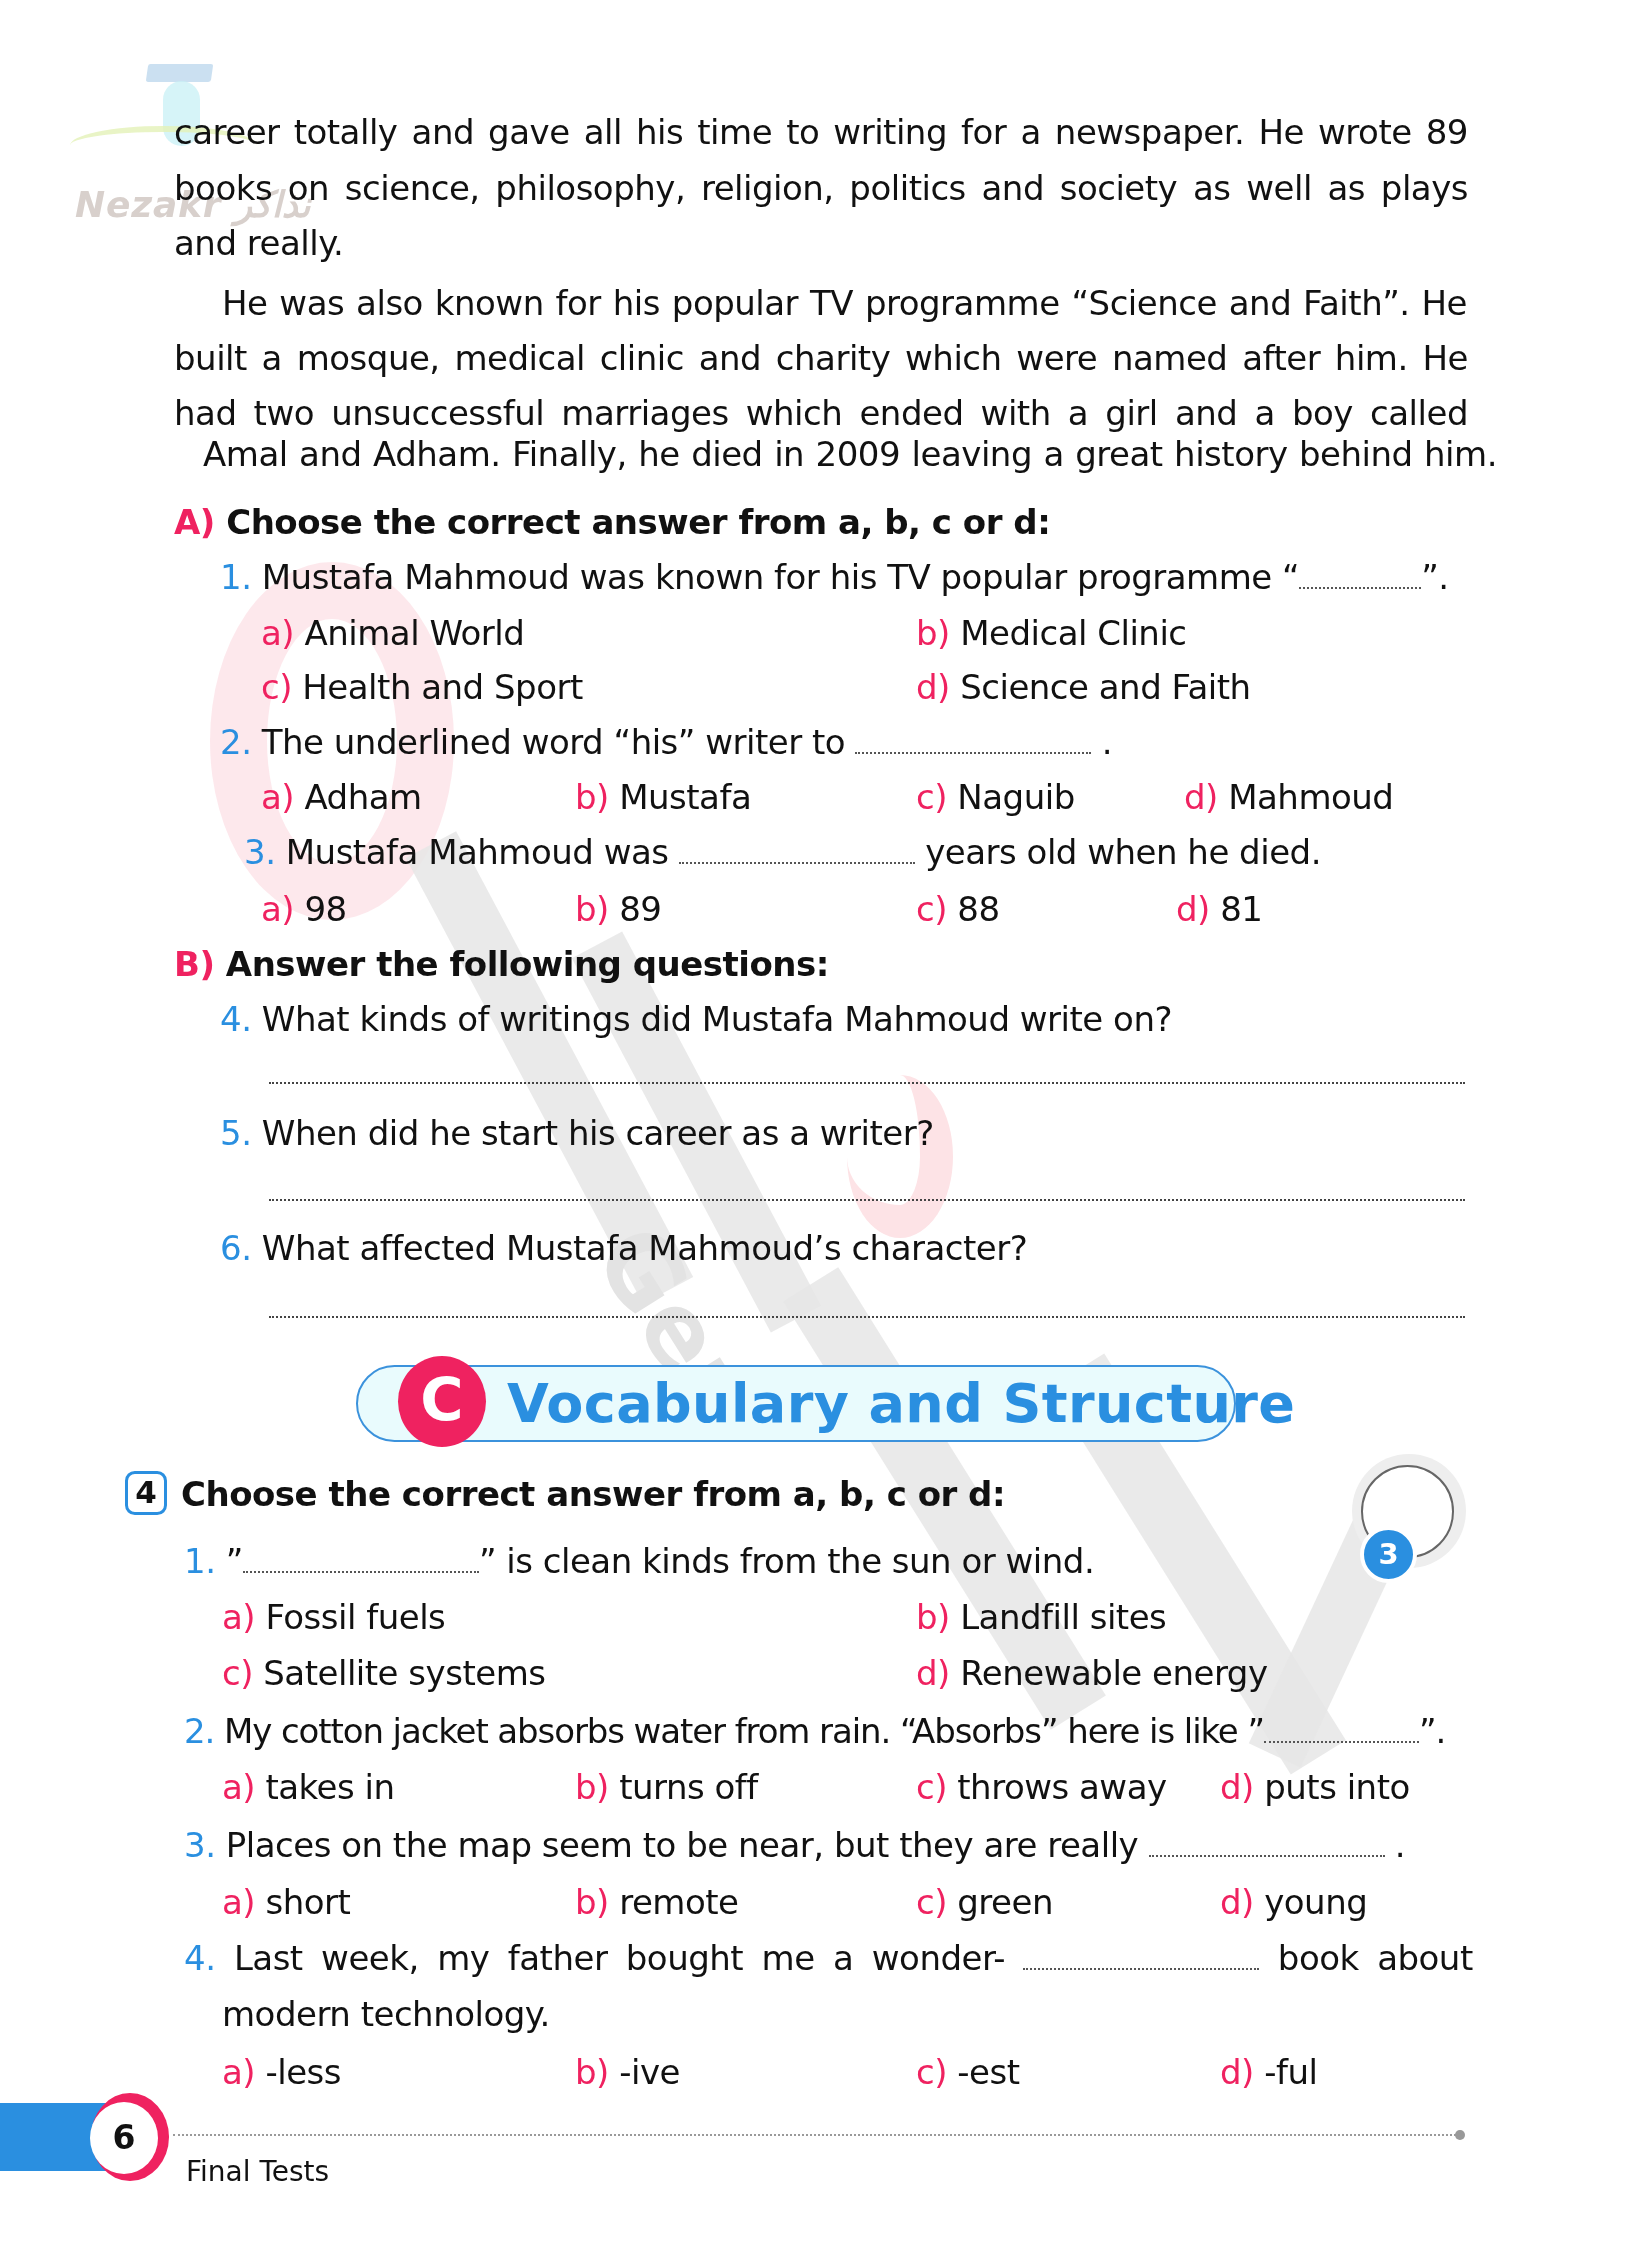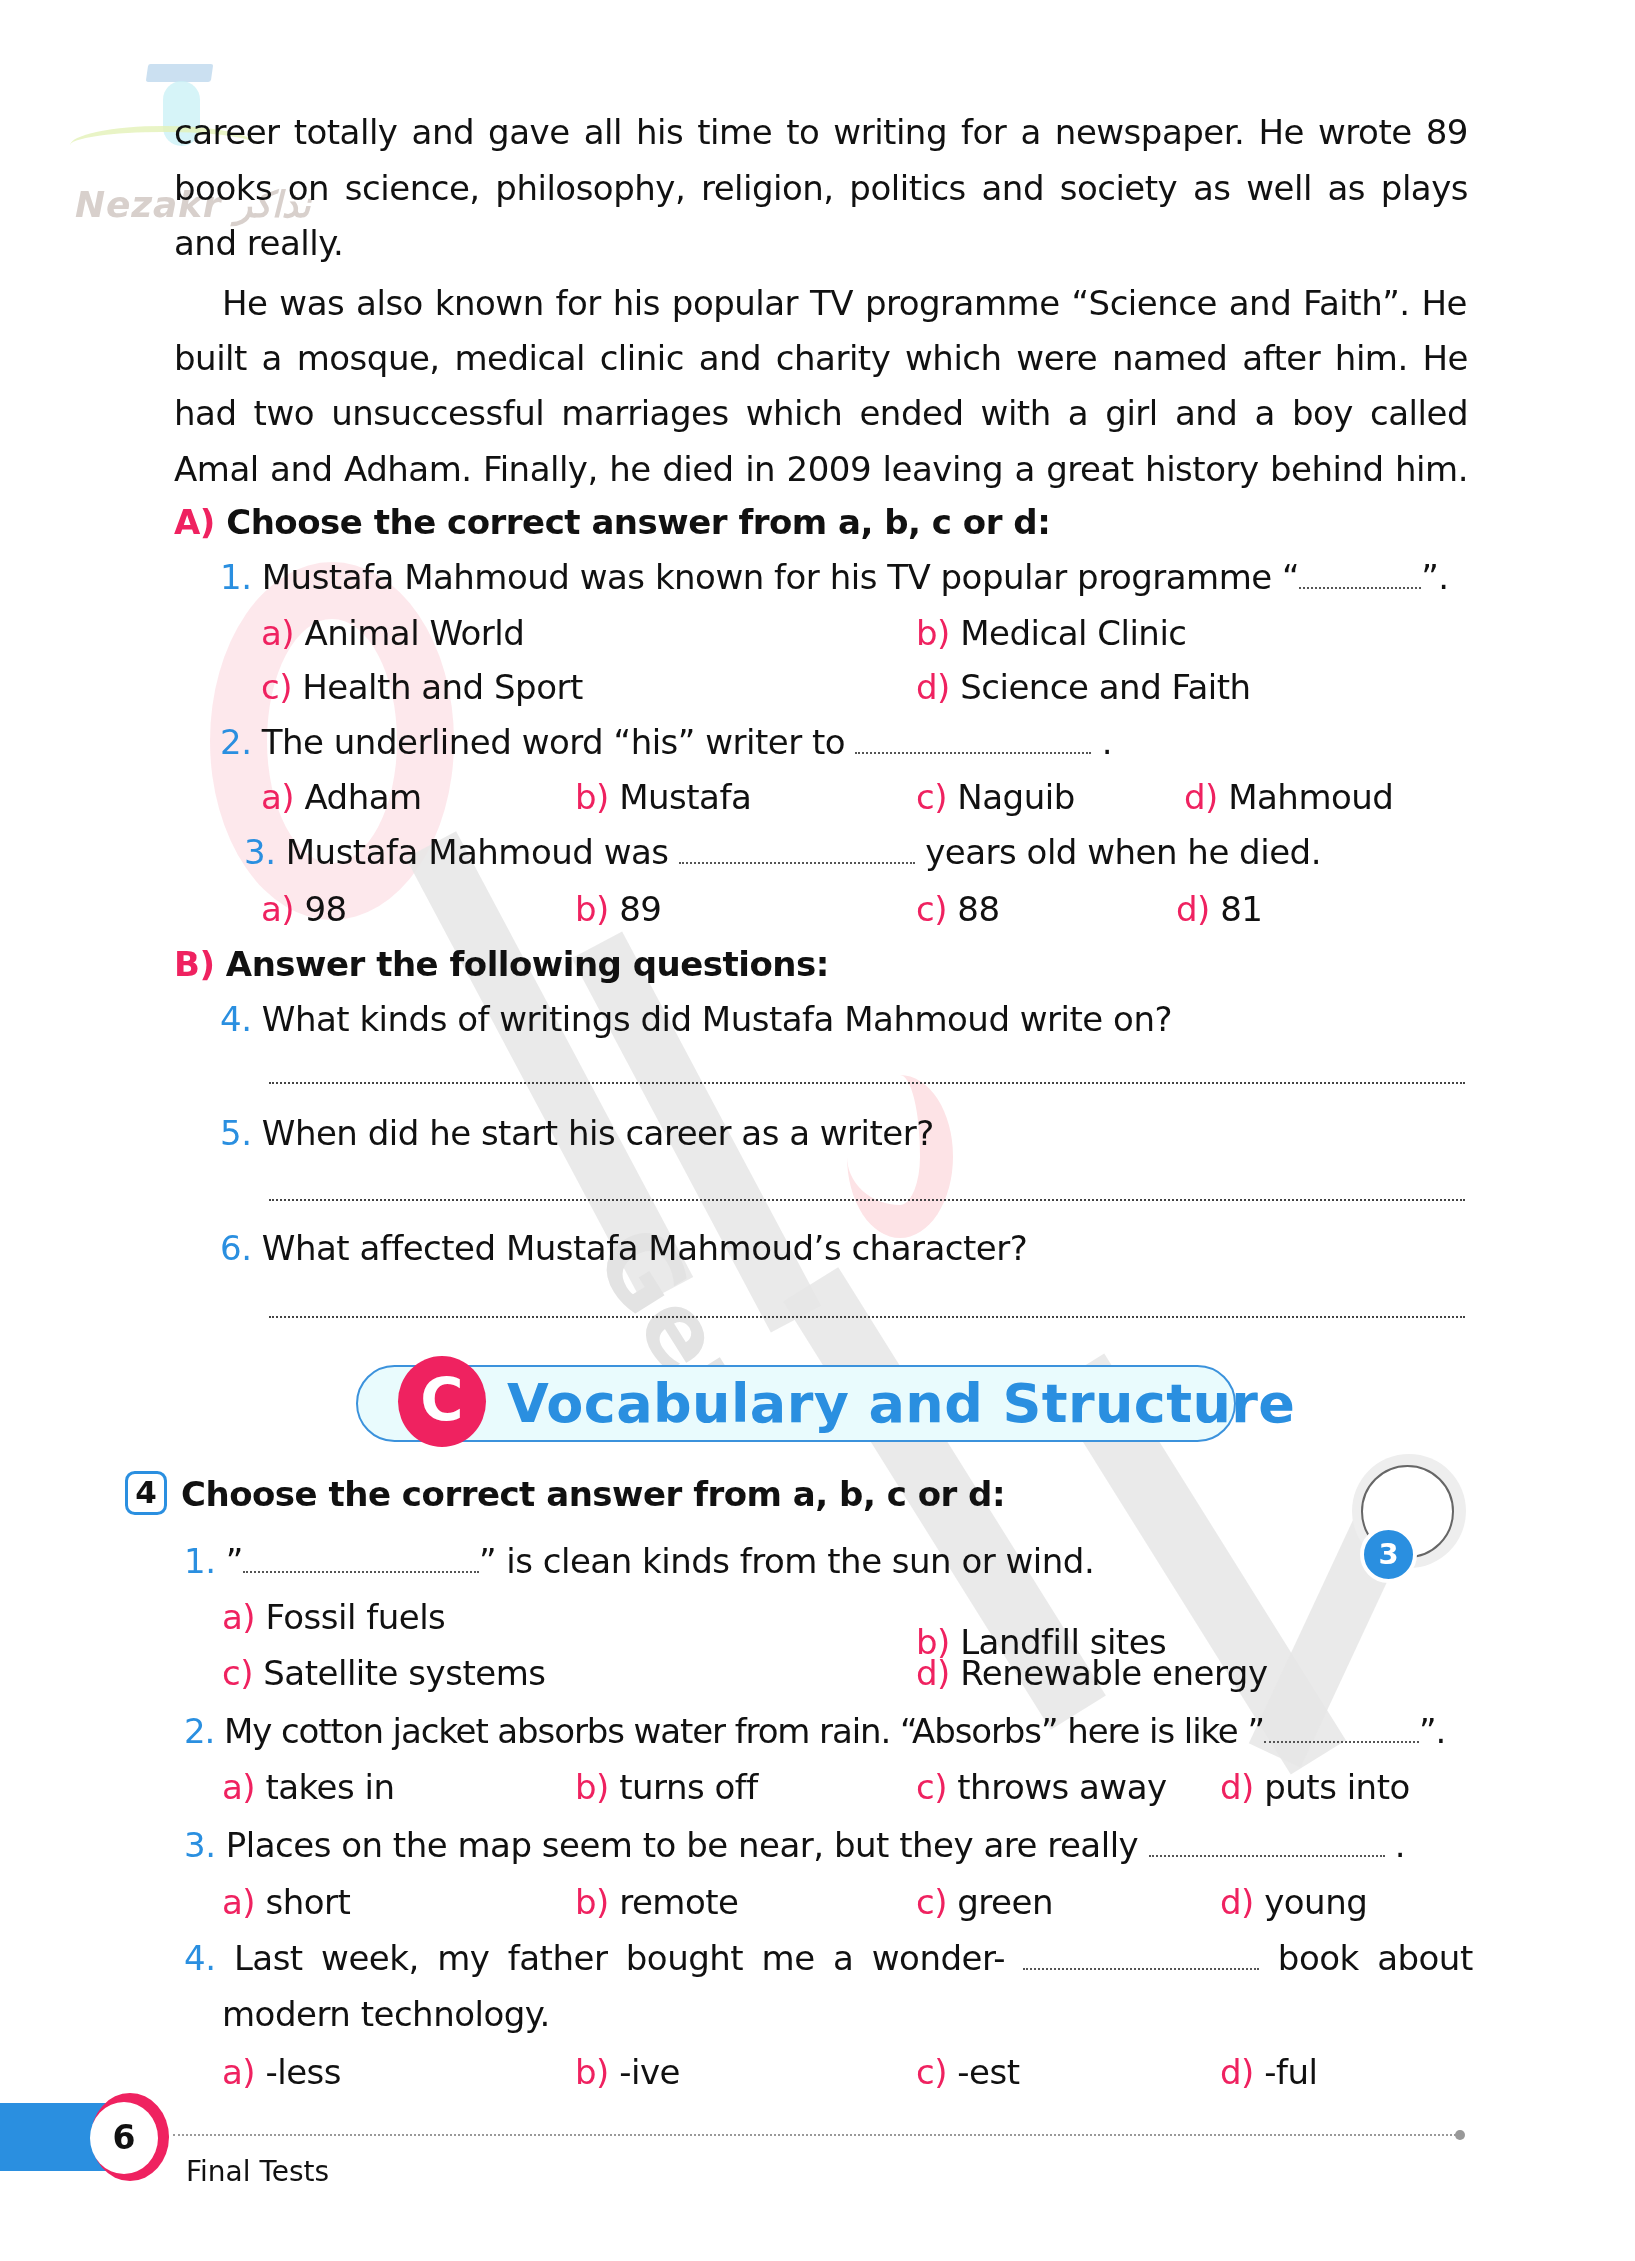--- a/index.html
+++ b/index.html
@@ -79,21 +79,21 @@
 <div class="wm" style="left:570px;top:1271px;font-size:98px;color:#e3e3e3;transform:rotate(58deg);font-weight:bold;">Gen</div>
 <div class="wm" style="left:847px;top:1075px;width:106px;height:163px;border-radius:50%;border-right:33px solid #fde3e6;border-bottom:33px solid #fde3e6;box-sizing:border-box;"></div>
 
 <div>
   <div class="para" style="top:112px;">career totally and gave all his time to writing for a newspaper. He wrote 89</div>
   <div class="para" style="top:168px;">books on science, philosophy, religion, politics and society as well as plays</div>
   <div class="para para-last" style="top:223px;">and really.</div>
   <div class="para" style="top:283px;left:222px;width:1245px;">He was also known for his popular TV programme “Science and Faith”. He</div>
   <div class="para" style="top:338px;">built a mosque, medical clinic and charity which were named after him. He</div>
   <div class="para" style="top:393px;">had two unsuccessful marriages which ended with a girl and a boy called</div>
-  <div class="para" style="top:449px;">Amal and Adham. Finally, he died in 2009 leaving a great history behind him.</div>
+  <div class="para" style="top:434px;margin-left:29px;">Amal and Adham. Finally, he died in 2009 leaving a great history behind him.</div>
 </div>
 
 <div class="abs txt bold" style="left:174px;top:505px;">
   <span class="pink">A)</span>
   <span>Choose the correct answer from a, b, c or d:</span>
 </div>
 
 <div class="abs txt" style="left:220px;top:560px;">
   <span class="blue">1.</span>
   <span>Mustafa Mahmoud was known for his TV popular programme “</span><span class="dots" style="width:122px;"></span><span>”.</span>
@@ -153,21 +153,21 @@
 
 <div class="score-ring-bg"></div>
 <div class="score-ring"></div>
 <div class="score-badge">3</div>
 
 <div class="abs txt" style="left:184px;top:1544px;">
   <span class="blue">1.</span>
   <span>”</span><span class="dots" style="width:236px;"></span><span>” is clean kinds from the sun or wind.</span>
 </div>
 <div class="abs txt" style="left:222px;top:1600px;"><span class="pink">a)</span> <span>Fossil fuels</span></div>
-<div class="abs txt" style="left:916px;top:1600px;margin-top:25px;"><span class="pink">b)</span> <span>Landfill sites</span></div>
+<div class="abs txt" style="left:916px;top:1600px;"><span class="pink">b)</span> <span>Landfill sites</span></div>
 <div class="abs txt" style="left:222px;top:1656px;"><span class="pink">c)</span> <span>Satellite systems</span></div>
 <div class="abs txt" style="left:916px;top:1656px;"><span class="pink">d)</span> <span>Renewable energy</span></div>
 
 <div class="abs txt" style="left:184px;top:1714px;letter-spacing:-1.1px;">
   <span class="blue">2.</span>
   <span>My cotton jacket absorbs water from rain. “Absorbs” here is like ”</span><span class="dots" style="width:155px;"></span><span>”.</span>
 </div>
 <div class="abs txt" style="left:222px;top:1770px;"><span class="pink">a)</span> <span>takes in</span></div>
 <div class="abs txt" style="left:575px;top:1770px;"><span class="pink">b)</span> <span>turns off</span></div>
 <div class="abs txt" style="left:916px;top:1770px;"><span class="pink">c)</span> <span>throws away</span></div>

